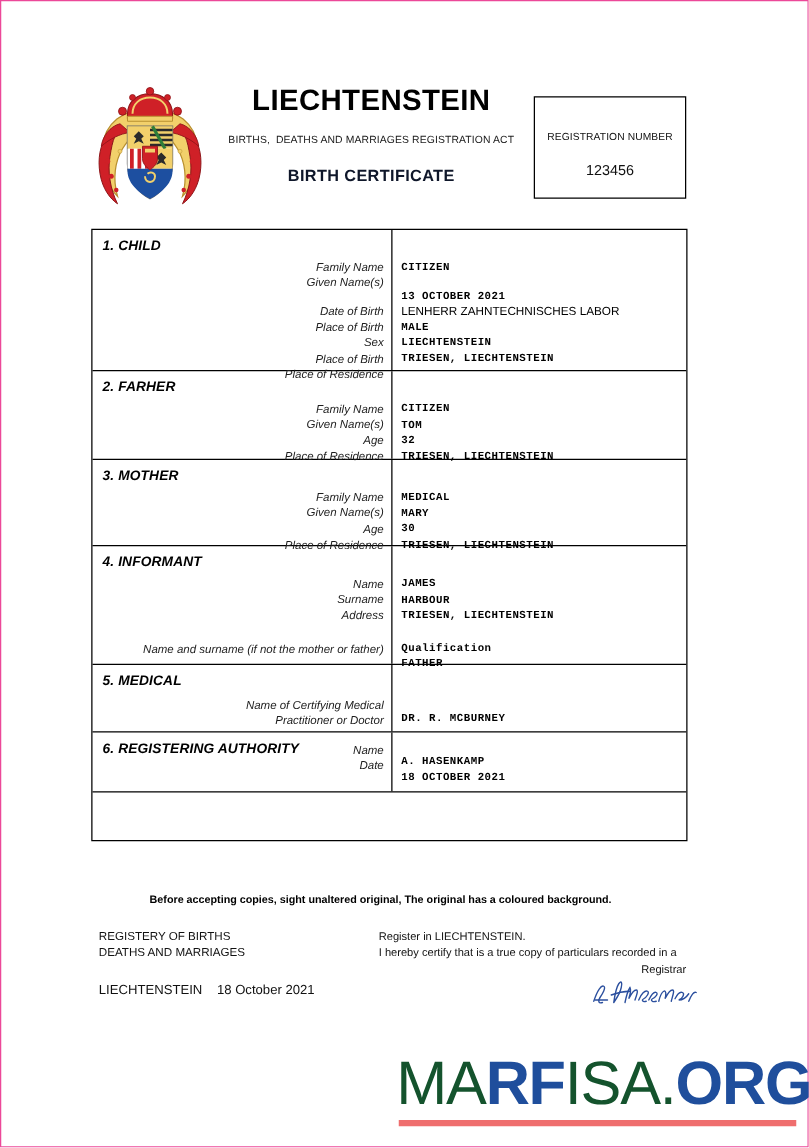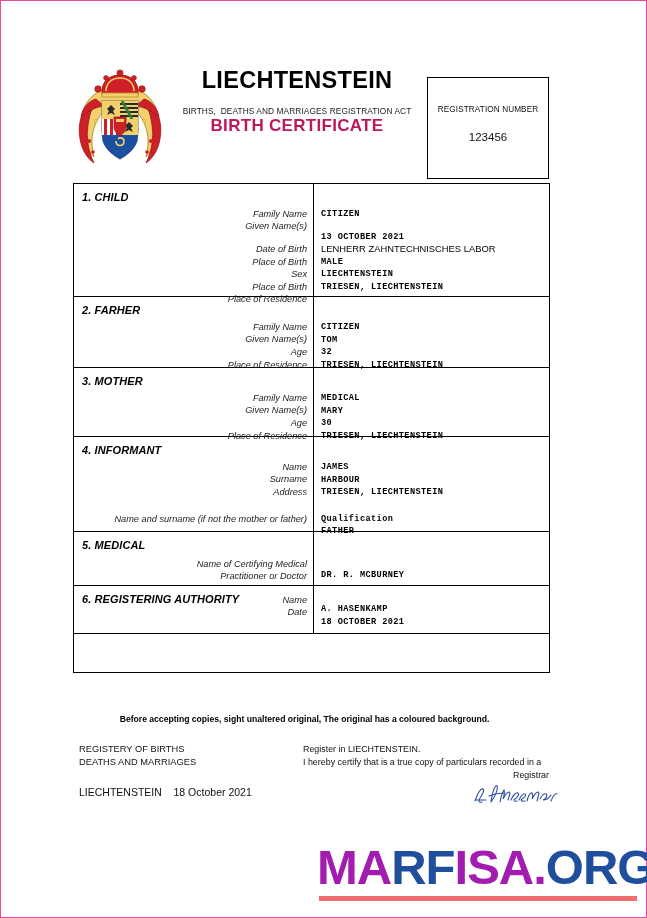--- a/index.html
+++ b/index.html
@@ -52,30 +52,31 @@
     margin-top: 6px;
   }
   .title-act {
     font-size: 8.3px;
     color: #1a1a1a;
     margin-top: 13px;
     letter-spacing: 0.1px;
     white-space: pre;
   }
   .title-sub {
-    font-size: 17px;
+    font-size: 13px;
     font-weight: bold;
-    color: #be185d;
+    color: #0f172a;
+    margin-top: 17px;
     letter-spacing: 0.3px;
   }
   .regbox {
     position: absolute;
     left: 426px; top: 14px;
     width: 122px;
-    height: 102px;
+    height: 82px;
     border: 1.3px solid #000;
     box-sizing: border-box;
     text-align: center;
   }
   .regbox-label {
     font-size: 8.2px;
     color: #111;
     margin-top: 27px;
     letter-spacing: 0.1px;
   }
@@ -210,21 +211,21 @@
     left: 316px; top: 840px;
     width: 322px;
     height: 62px;
   }
   .logo-text {
     font-size: 49px;
     line-height: 52px;
     letter-spacing: -1px;
     white-space: pre;
   }
-  .lg-thin { color: #a21caf; font-weight: bold; }
+  .lg-thin { color: #14532d; font-weight: normal; }
   .lg-bold { color: #1f4e9c; font-weight: bold; }
   .logo-rule {
     position: absolute;
     left: 2px; top: 55px;
     width: 318px;
     height: 4.5px;
     background: #ef6e6e;
   }
 </style>
 </head>

